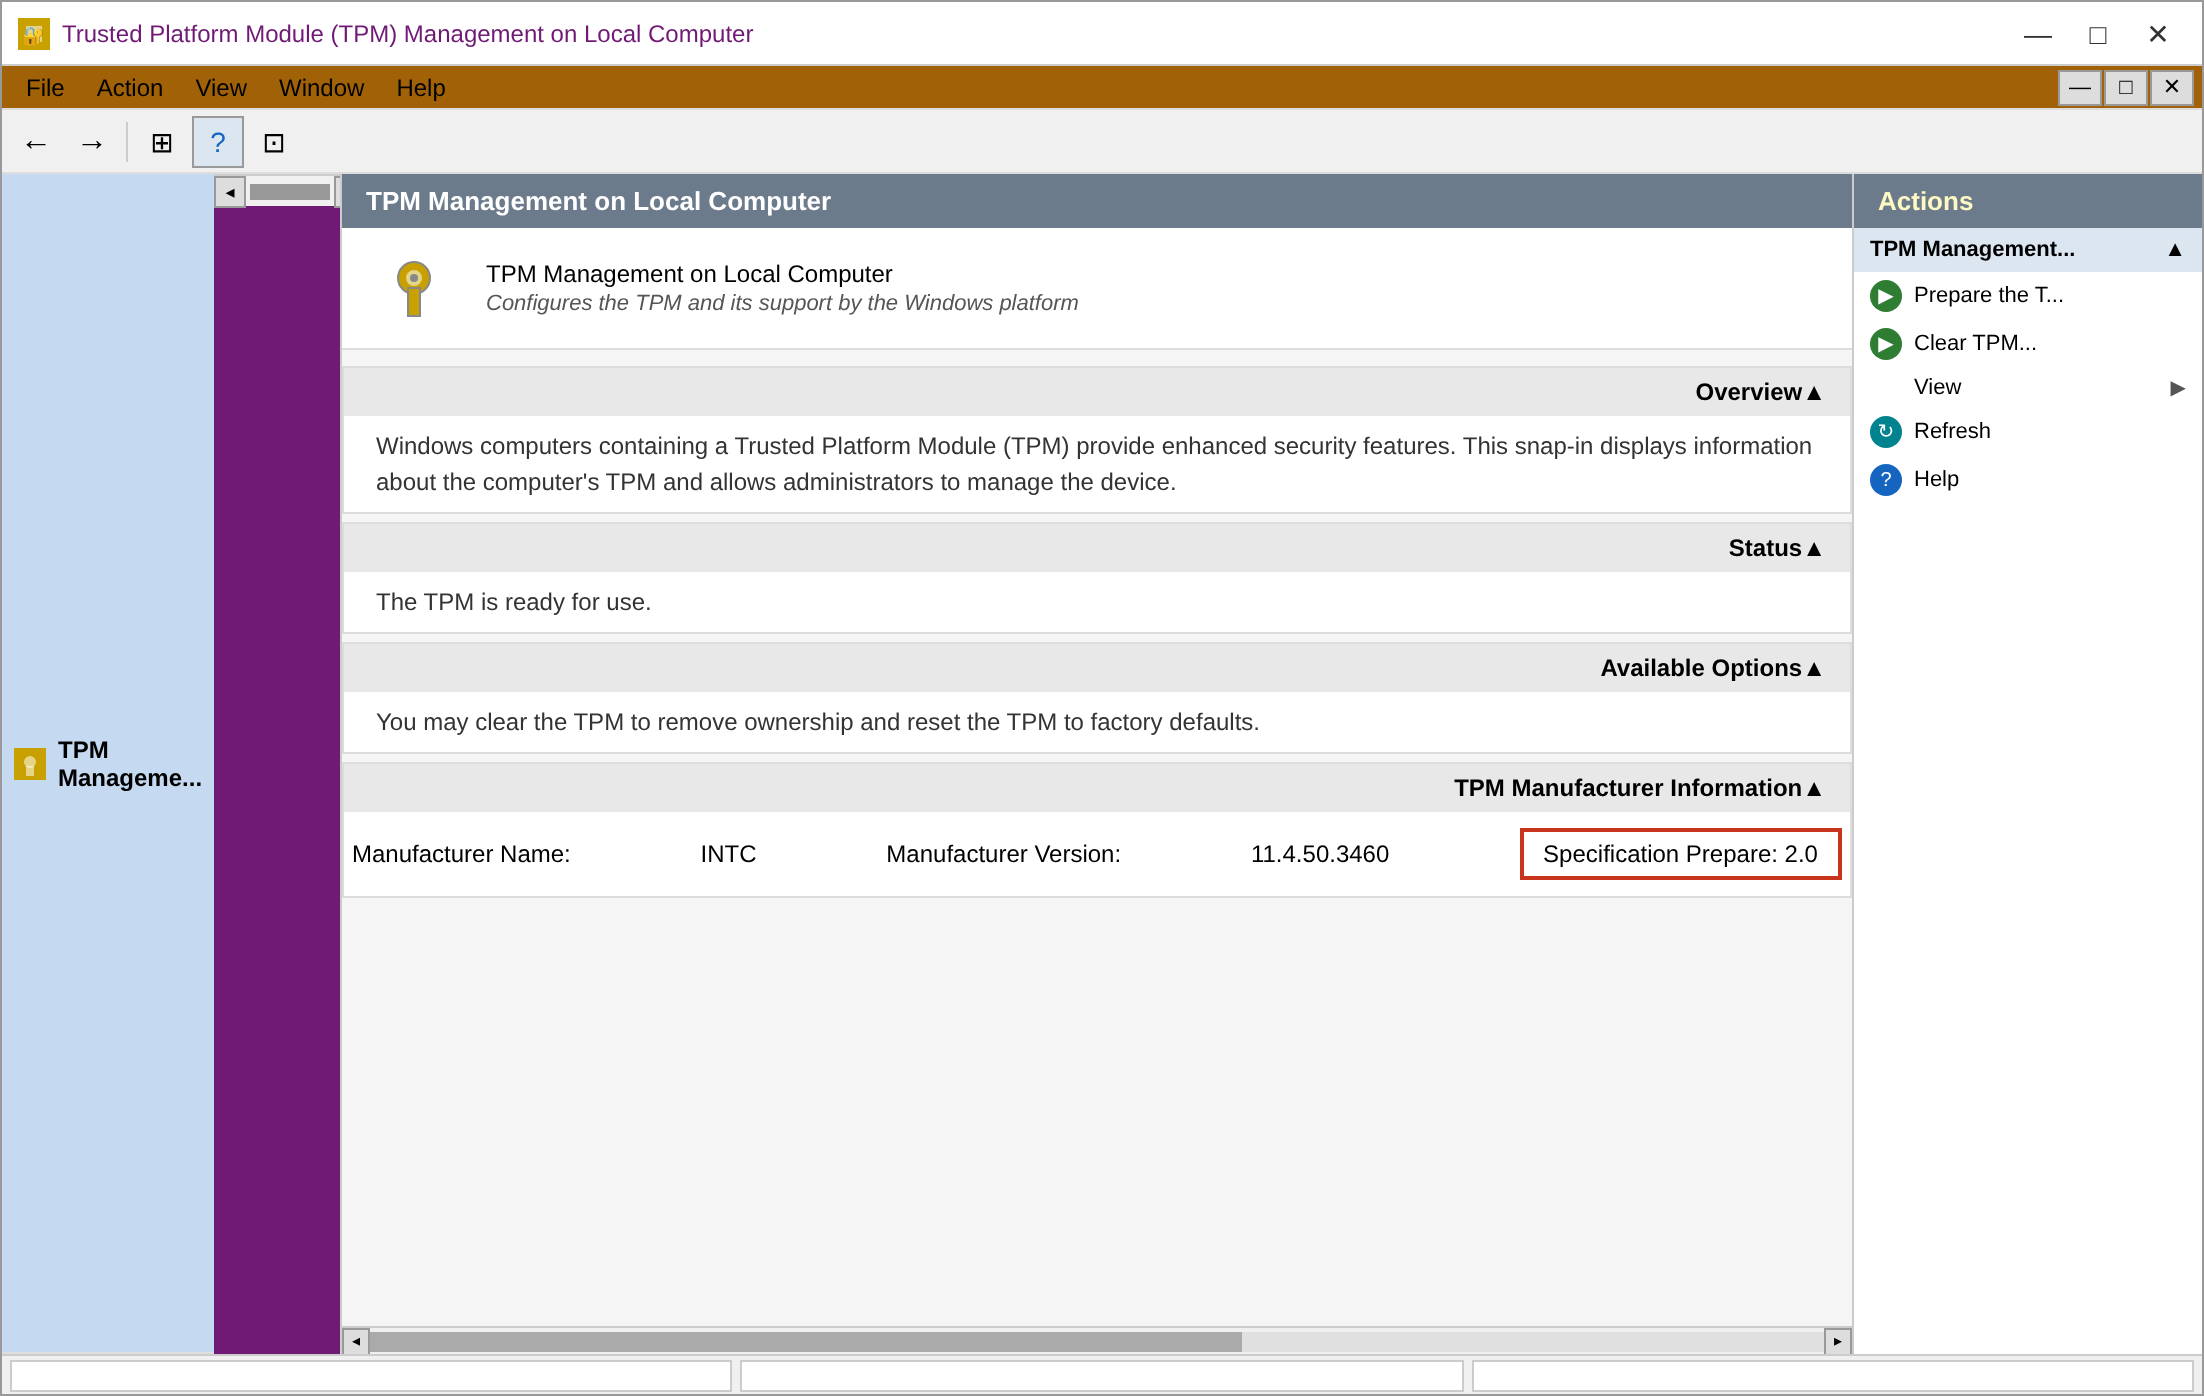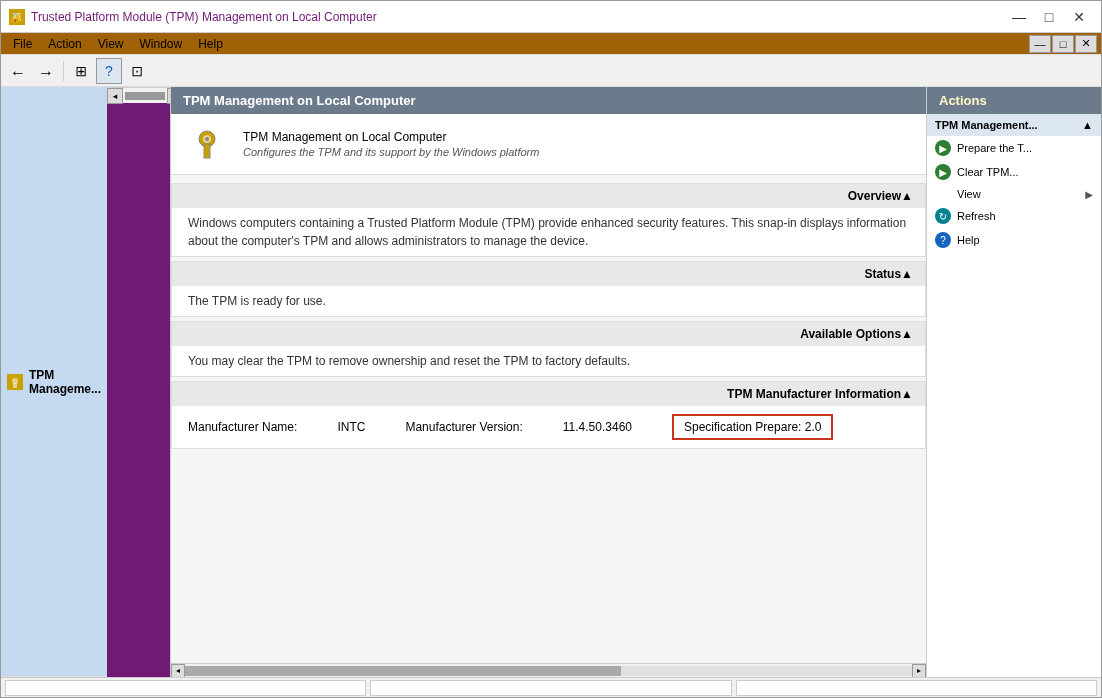--- a/index.html
+++ b/index.html
@@ -291,23 +291,24 @@
       padding: 6px 16px;
       font-size: 12px;
       color: #333;
       line-height: 1.5;
     }
 
     
     .manufacturer-row {
       display: flex;
       align-items: center;
-      padding: 8px 16px;
+      padding: 8px 4px;
       gap: 40px;
       flex-wrap: wrap;
+      justify-content: space-between;
     }
 
     .spec-version-box {
       border: 2px solid #c8341c;
       padding: 4px 10px;
       font-size: 12px;
     }
 
     
     .content-scrollbar {

